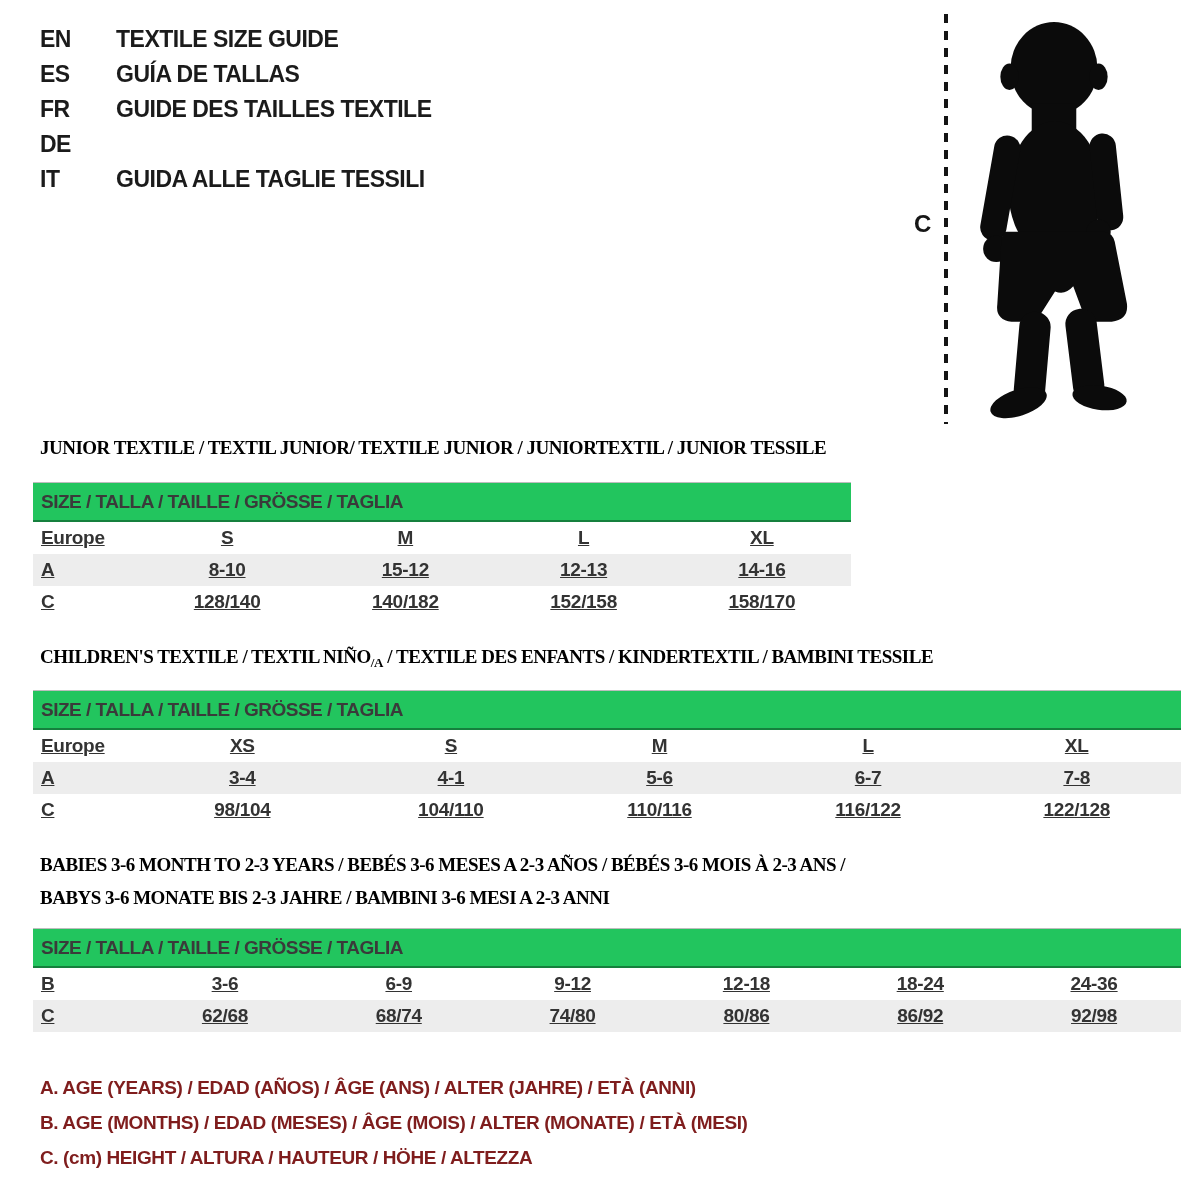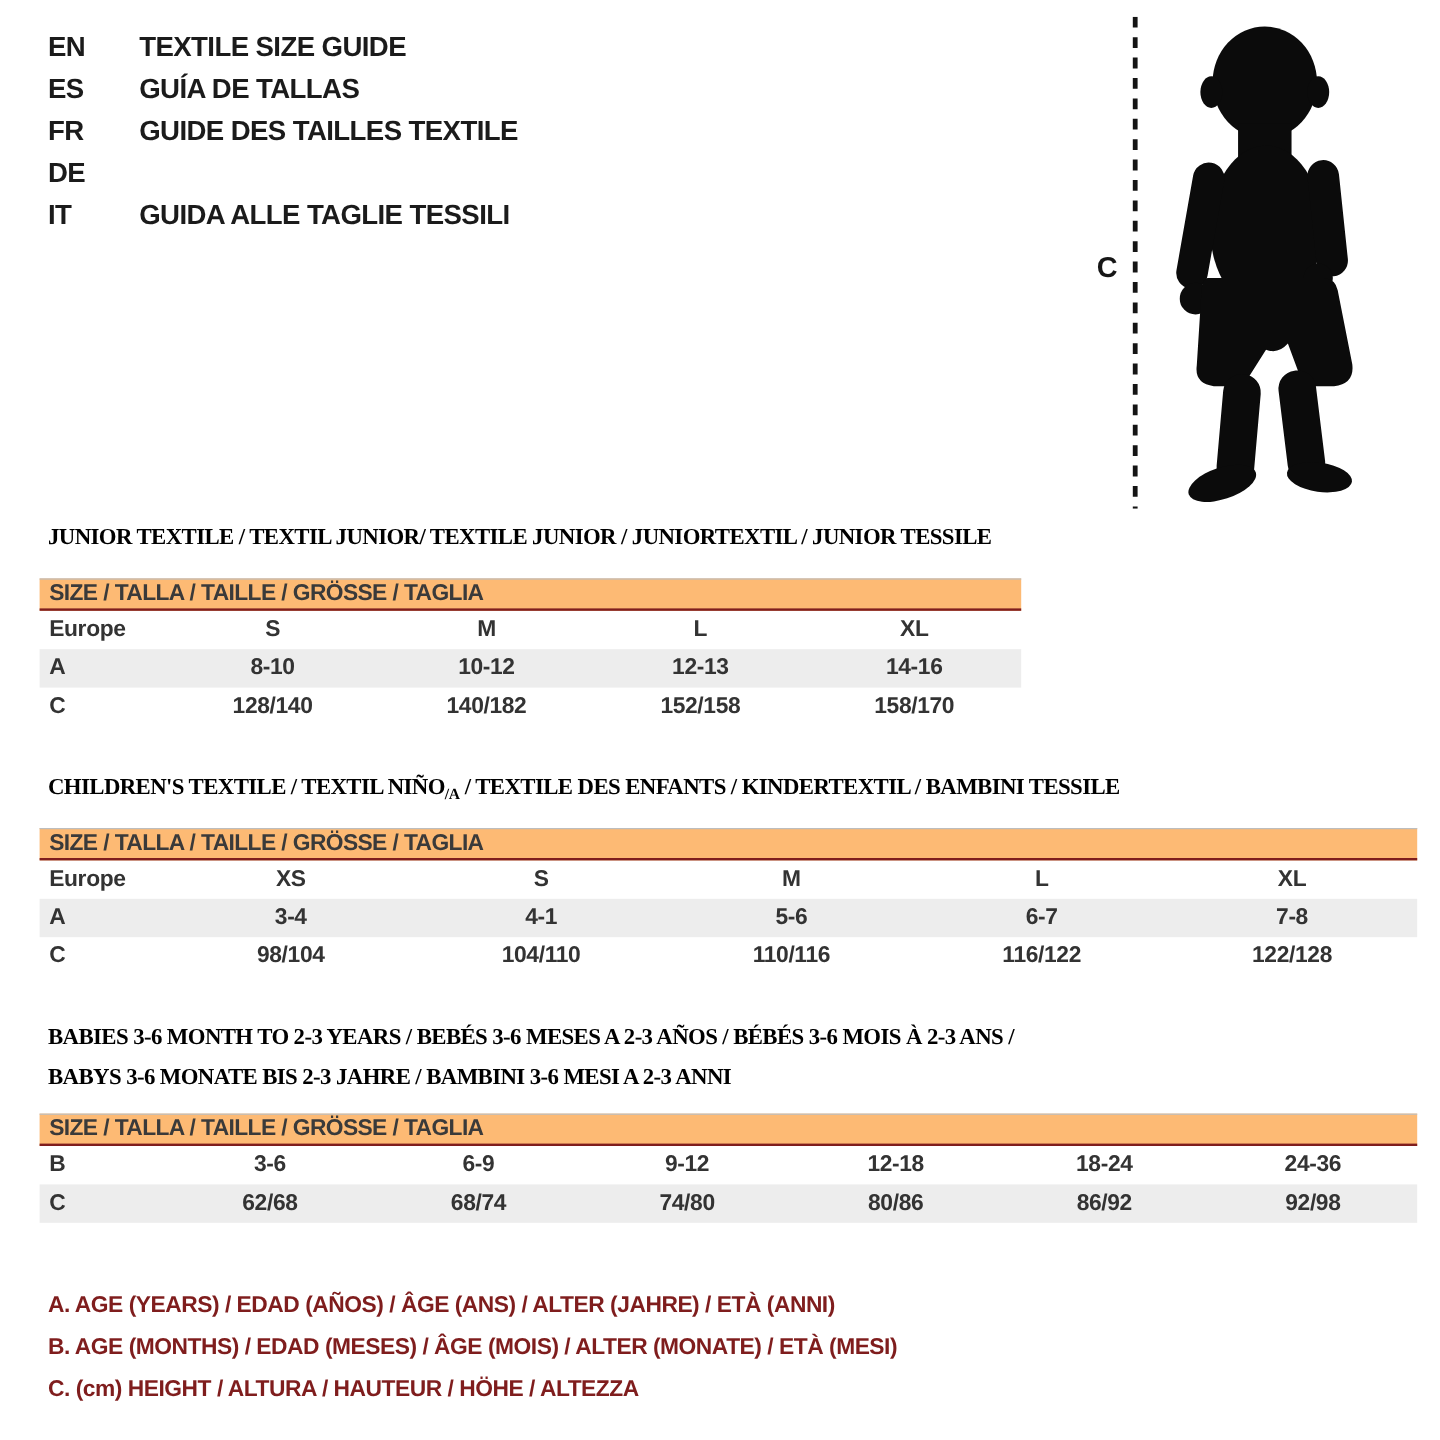--- a/index.html
+++ b/index.html
@@ -30,28 +30,28 @@
   #children-heading { top:646px; }
   #babies-heading { top:848px; line-height:33px; }
   .sub { font-size:13px; position:relative; top:4px; letter-spacing:-0.3px; }
 
   
   .sgtable { position:absolute; left:33px; }
   #junior-table { top:482px; width:818px; }
   #children-table { top:690px; width:1148px; }
   #babies-table { top:928px; width:1148px; }
   .t-head {
-    height:27px; background:#fdba74;
-    border-top:1px solid #bdbdbd; border-bottom:2px solid #7f1d1d;
+    height:40px; background:#22c55e;
+    border-top:1px solid #bdbdbd; border-bottom:2px solid #15803d;
     display:flex; align-items:center; padding-left:8px;
     font-size:19px; letter-spacing:-0.5px; color:#3a3a3a;
   }
   .trow { display:flex; height:32px; align-items:center; font-size:19px; letter-spacing:-0.3px; color:#333333; }
   .trow.stripe { background:#ededed; }
-  .cell { flex:1; text-align:center; }
+  .cell { flex:1; text-align:center;text-decoration:underline; }
   .cell.c0 { flex:0 0 105px; text-align:left; padding-left:8px; }
 
   
   .legend { position:absolute; left:40px; top:1070px; font-size:19px; letter-spacing:-0.4px; line-height:35px; color:#7f1d1d; }
 </style>
 </head>
 <body>
 
 <div class="lang-list">
   <div class="lang-row">
@@ -106,21 +106,21 @@
   <div class="trow">
     <span class="cell c0">Europe</span>
     <span class="cell">S</span>
     <span class="cell">M</span>
     <span class="cell">L</span>
     <span class="cell">XL</span>
   </div>
   <div class="trow stripe">
     <span class="cell c0">A</span>
     <span class="cell">8-10</span>
-    <span class="cell">10-12</span>
+    <span class="cell">15-12</span>
     <span class="cell">12-13</span>
     <span class="cell">14-16</span>
   </div>
   <div class="trow">
     <span class="cell c0">C</span>
     <span class="cell">128/140</span>
     <span class="cell">140/182</span>
     <span class="cell">152/158</span>
     <span class="cell">158/170</span>
   </div>

